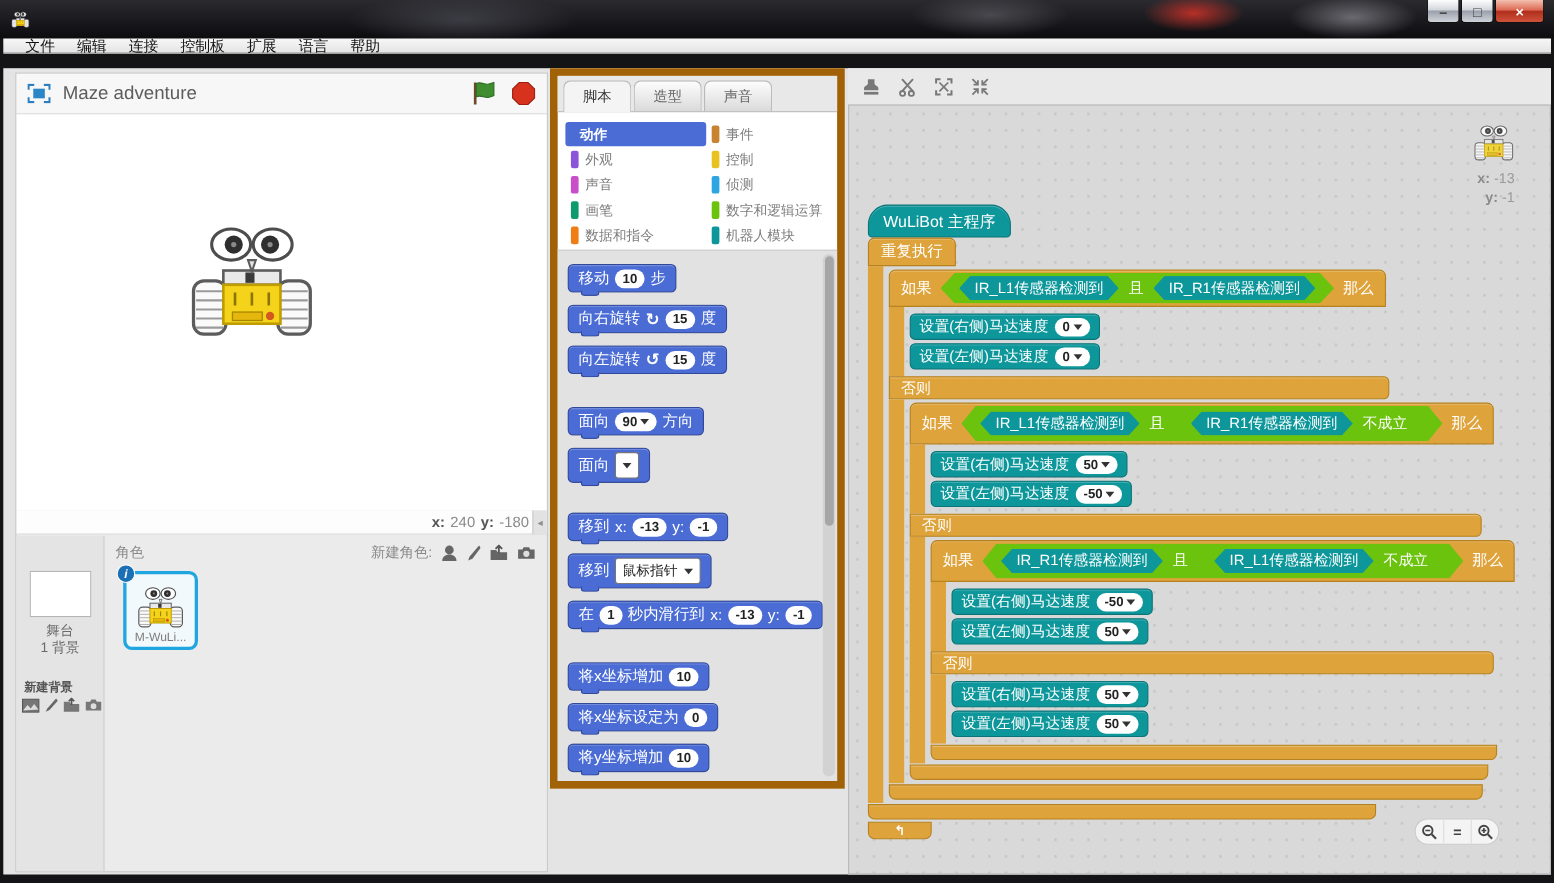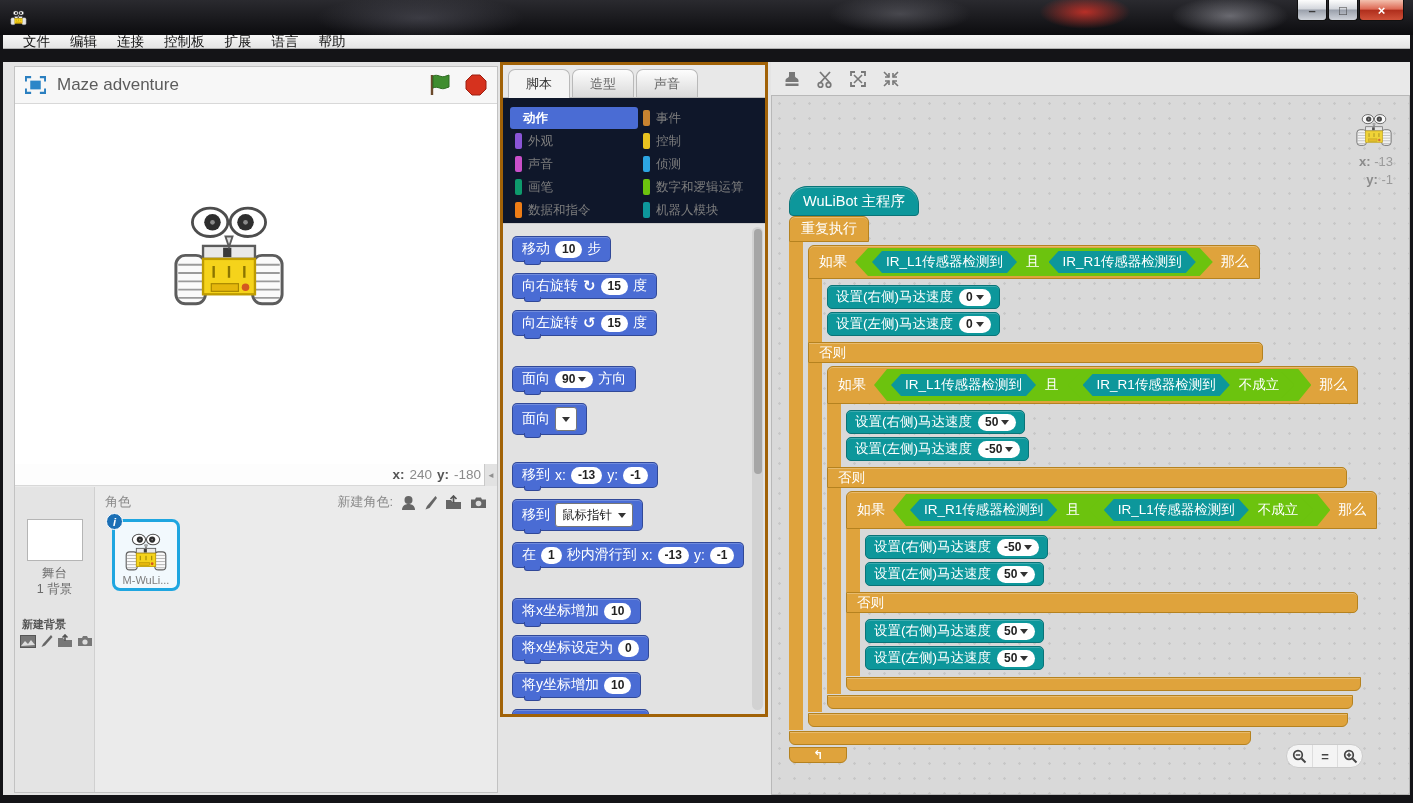--- a/index.html
+++ b/index.html
@@ -50,21 +50,21 @@
   .sp-header{height:30px;display:flex;align-items:center;padding:0 10px;font-size:13px;color:#8a8a8a;}
   .sp-header .spacer{flex:1;}
   .ns-icons{display:flex;gap:8px;align-items:center;margin-left:8px;}
   .sprite-card{position:absolute;left:17px;top:32px;width:68px;height:72px;background:#f2f9fd;border:3px solid var(--sel_blue);
     border-radius:8px;display:flex;flex-direction:column;align-items:center;justify-content:flex-end;}
   .sprite-card svg{width:44px;height:44px;margin-bottom:1px;}
   .sprite-name{font-size:11px;color:#7d7d7d;margin-bottom:2px;}
   .info-badge{position:absolute;top:-9px;left:-9px;width:17px;height:17px;border-radius:50%;background:#1b6fb5;color:#fff;
     font-size:11px;font-style:italic;font-weight:bold;display:flex;align-items:center;justify-content:center;border:1px solid #fff;}
   
-  .palette-col{position:absolute;left:497px;top:0;width:268px;height:655px;background:#0f172a;border:3px solid #a16207;}
+  .palette-col{position:absolute;left:497px;top:0;width:268px;height:655px;background:#ffffff;border:7px solid #a16207;}
   .tabs{height:33px;display:flex;gap:2px;padding:4px 0 0 5px;background:#e8e8e8;border-bottom:1px solid #bdbdbd;}
   .tab{padding:5px 17px 4px;font-size:13px;color:#666;border:1px solid #b9b9b9;border-bottom:none;border-radius:7px 7px 0 0;
     background:linear-gradient(#fdfdfd,#dadada);}
   .tab.active{background:#f4f4f4;color:#333;margin-bottom:-1px;}
   .cats{padding:9px 3px 7px 7px;display:grid;grid-template-columns:128px 1fr;grid-template-rows:repeat(5,22px);grid-auto-flow:column;row-gap:1px;}
   .cat{display:flex;align-items:center;gap:6px;font-size:12.5px;color:#7d7d7d;padding:1px 5px;border-radius:3px;}
   .cat.selected{background:var(--motion);color:#fff;font-weight:bold;}
   .chip{width:7px;height:16px;border-radius:2px;flex:none;}
   .chip-motion{background:var(--motion);} .chip-looks{background:var(--looks);} .chip-sound{background:var(--soundc);}
   .chip-pen{background:var(--pen);} .chip-data{background:var(--datac);} .chip-events{background:var(--events);}
@@ -85,21 +85,21 @@
     min-width:14px;display:inline-flex;align-items:center;justify-content:center;gap:3px;}
   .caret{width:0;height:0;border-left:4px solid transparent;border-right:4px solid transparent;border-top:5px solid #333;display:inline-block;}
   .sqdd{background:#fff;color:#222;font-size:12.5px;border-radius:3px;border:1px solid #777;padding:11px 6px;height:18px;
     display:inline-flex;align-items:center;gap:6px;min-width:20px;}
   .rot-ico{font-size:15px;font-weight:bold;}
   
   .canvas-col{position:absolute;left:768px;top:0;right:0;height:733px;}
   .canvas-toolbar{height:33px;display:flex;align-items:center;gap:15px;padding-left:12px;background:#e9e9e9;}
   .canvas{position:absolute;top:33px;left:0;right:0;bottom:0;background:#d9d9d9;border:1px solid #b8b8b8;overflow:hidden;
     background-image:radial-gradient(#c7c7c7 1px,transparent 1.5px);background-size:15px 15px;}
-  .corner-info{position:absolute;top:14px;right:16px;text-align:right;color:#9a9a9a;font-size:13px;line-height:1.4;}
+  .corner-info{position:absolute;top:14px;right:32px;text-align:right;color:#9a9a9a;font-size:13px;line-height:1.4;}
   .corner-info svg{width:38px;height:38px;opacity:.85;}
   .corner-info b{color:#8b8b8b;}
   .zoomctl{position:absolute;right:46px;bottom:26px;display:flex;background:#f4f4f4;border:1px solid #cbcbcb;border-radius:12px;overflow:hidden;}
   .zbtn{width:25px;height:22px;display:flex;align-items:center;justify-content:center;color:#444;font-weight:bold;font-size:13px;border-left:1px solid #ddd;}
   .zbtn:first-child{border-left:none;}
   
   .script-root{position:absolute;left:17px;top:90px;}
   .hat{width:fit-content;background:var(--robot);border:1px solid #0a7478;border-radius:18px 18px 4px 4px;
     color:#fff;font-size:14.5px;padding:5px 13px 4px;box-shadow:inset 0 1px 0 rgba(255,255,255,.25);white-space:nowrap;}
   .tblk{position:relative;display:flex;align-items:center;gap:6px;width:fit-content;background:var(--robot);

